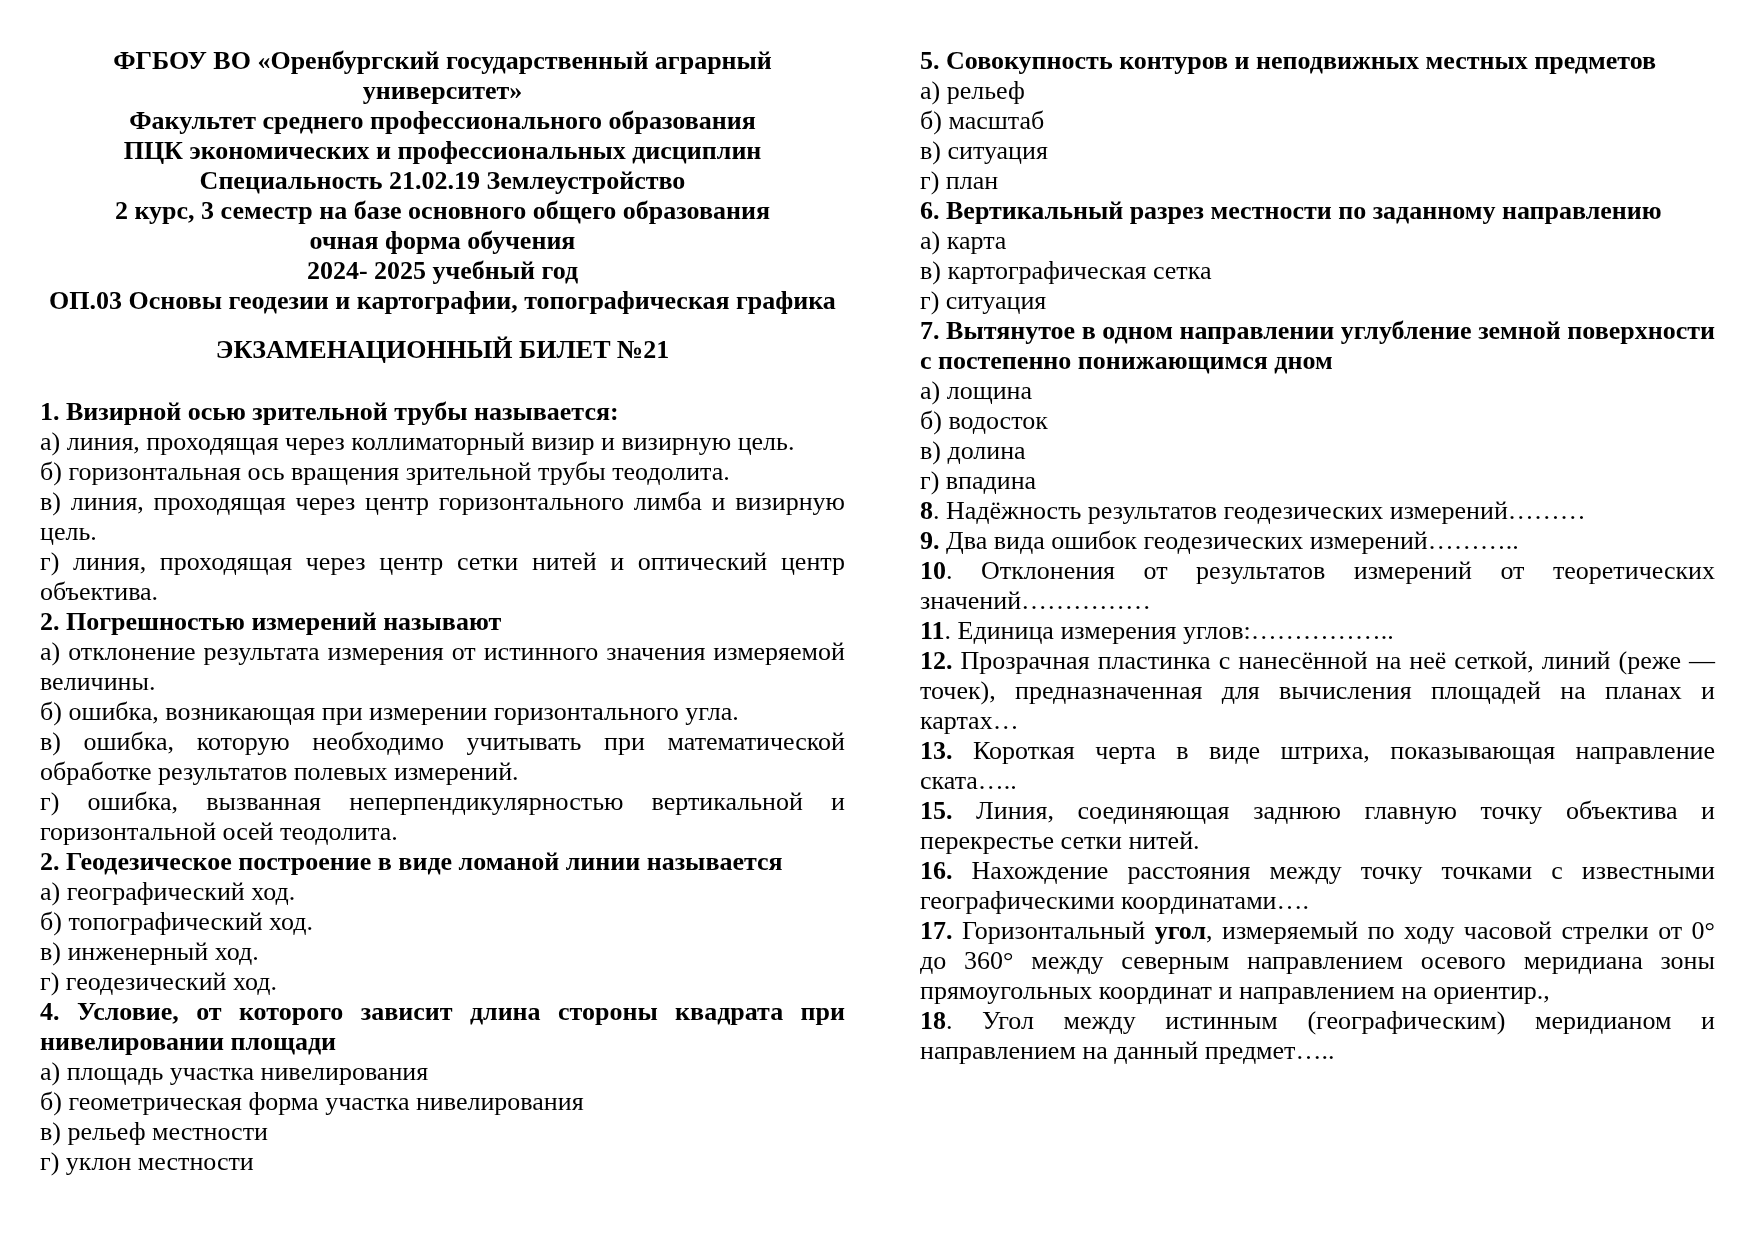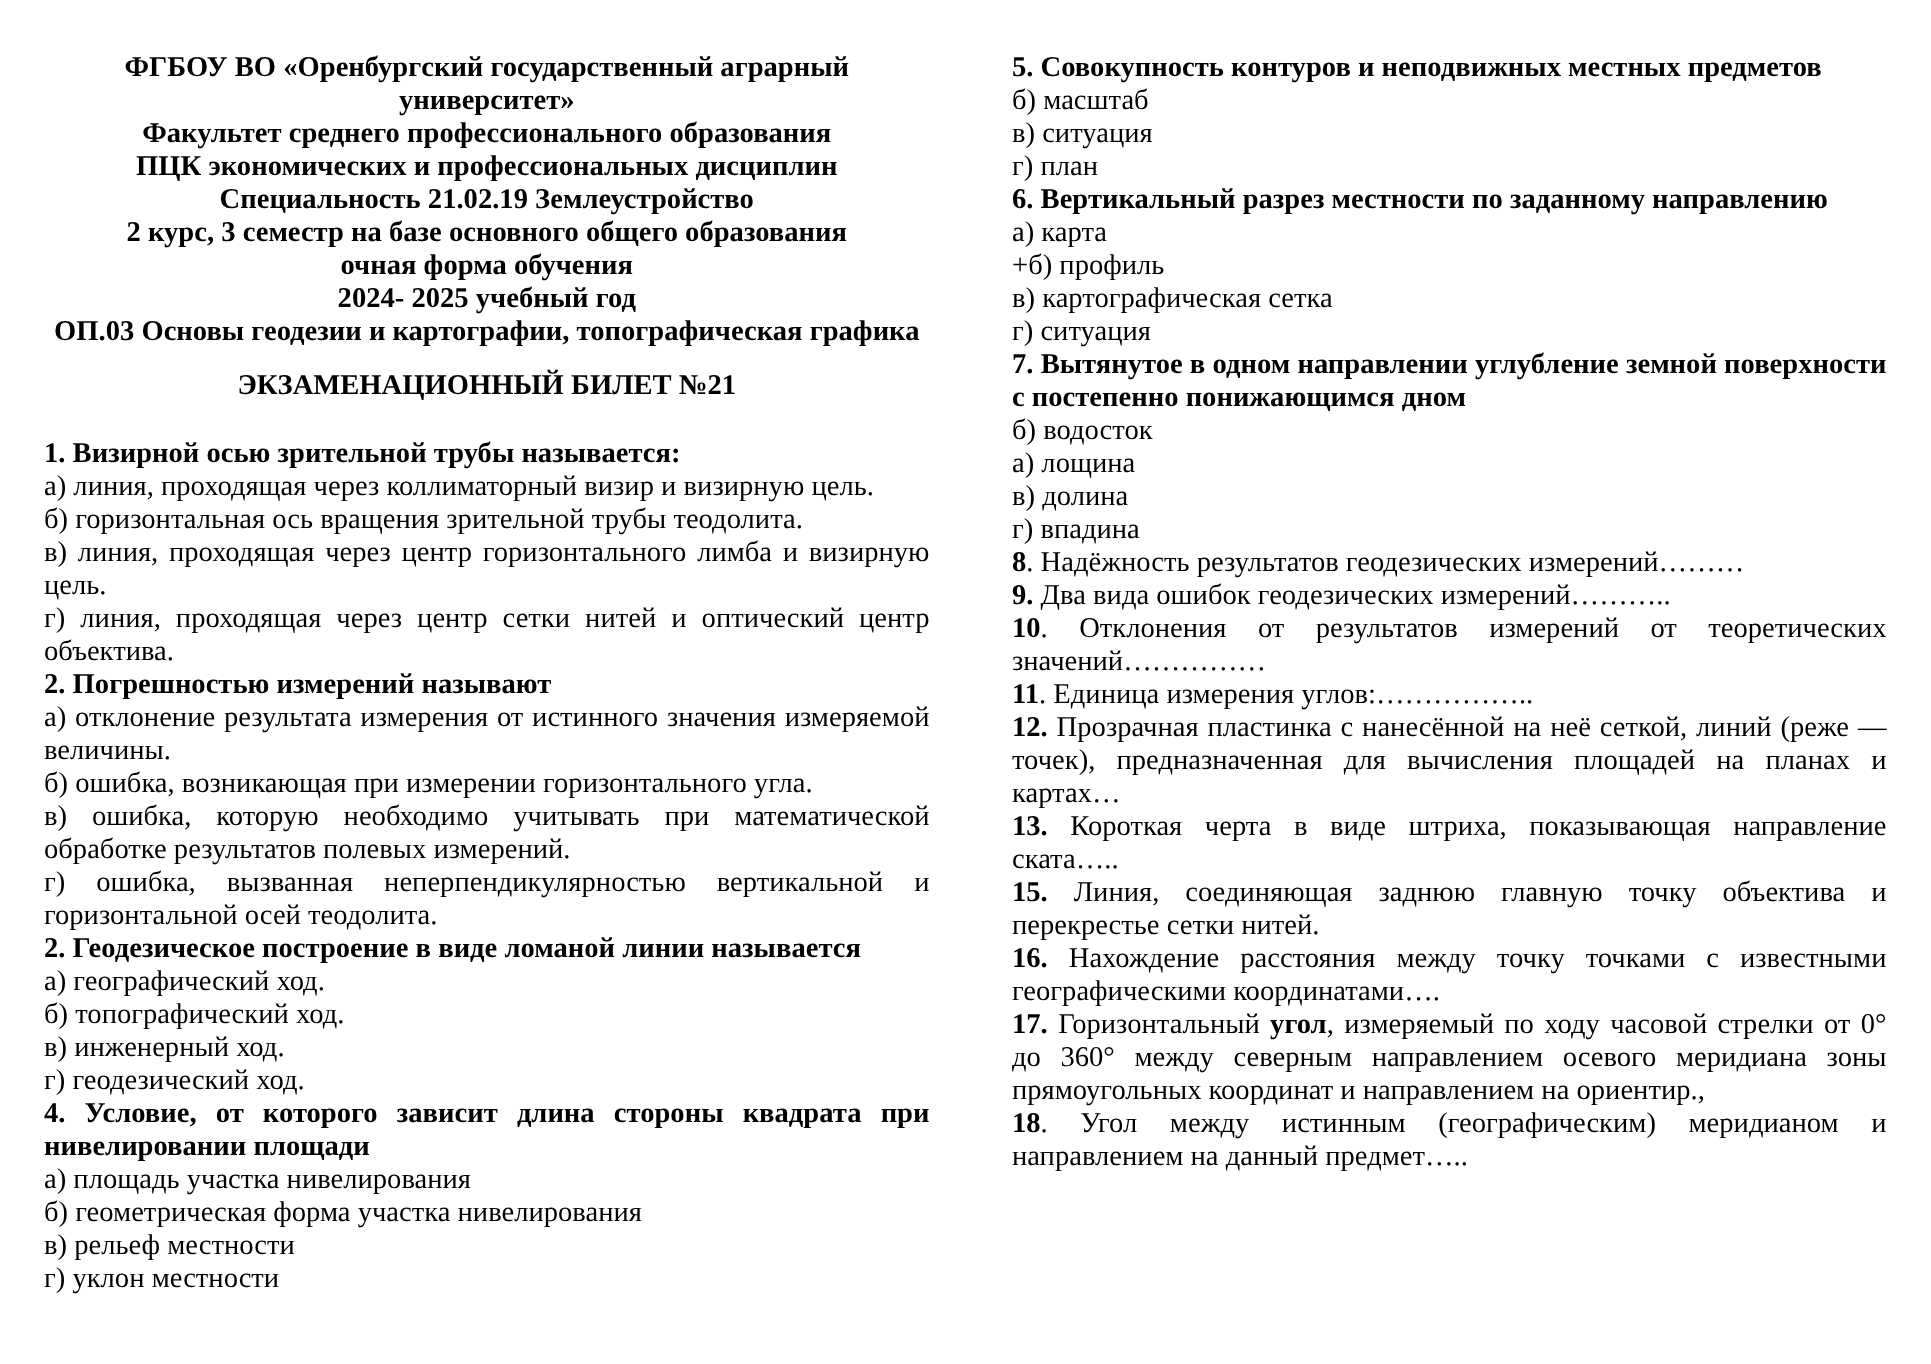--- a/index.html
+++ b/index.html
@@ -83,37 +83,37 @@
       <p>в) рельеф местности</p>
       <p>г) уклон местности</p>
     </div>
 
   </div>
 
   <div class="col right">
 
     <div>
       <p class="b">5. Совокупность контуров и неподвижных местных предметов</p>
+      <p>а) рельеф</p>
       <p>б) масштаб</p>
       <p>в) ситуация</p>
       <p>г) план</p>
     </div>
 
     <div>
       <p class="b">6. Вертикальный разрез местности по заданному направлению</p>
       <p>а) карта</p>
-      <p>+б) профиль</p>
       <p>в) картографическая сетка</p>
       <p>г) ситуация</p>
     </div>
 
     <div>
       <p class="b">7. Вытянутое в одном направлении углубление земной поверхности с постепенно понижающимся дном</p>
+      <p>а) лощина</p>
       <p>б) водосток</p>
-      <p>а) лощина</p>
       <p>в) долина</p>
       <p>г) впадина</p>
     </div>
 
     <p><span class="num">8</span><span>. Надёжность результатов геодезических измерений………</span></p>
 
     <p><span class="num">9.</span><span> Два вида ошибок геодезических измерений………..</span></p>
 
     <p><span class="num">10</span><span>. Отклонения от результатов измерений от теоретических значений……………</span></p>
 

